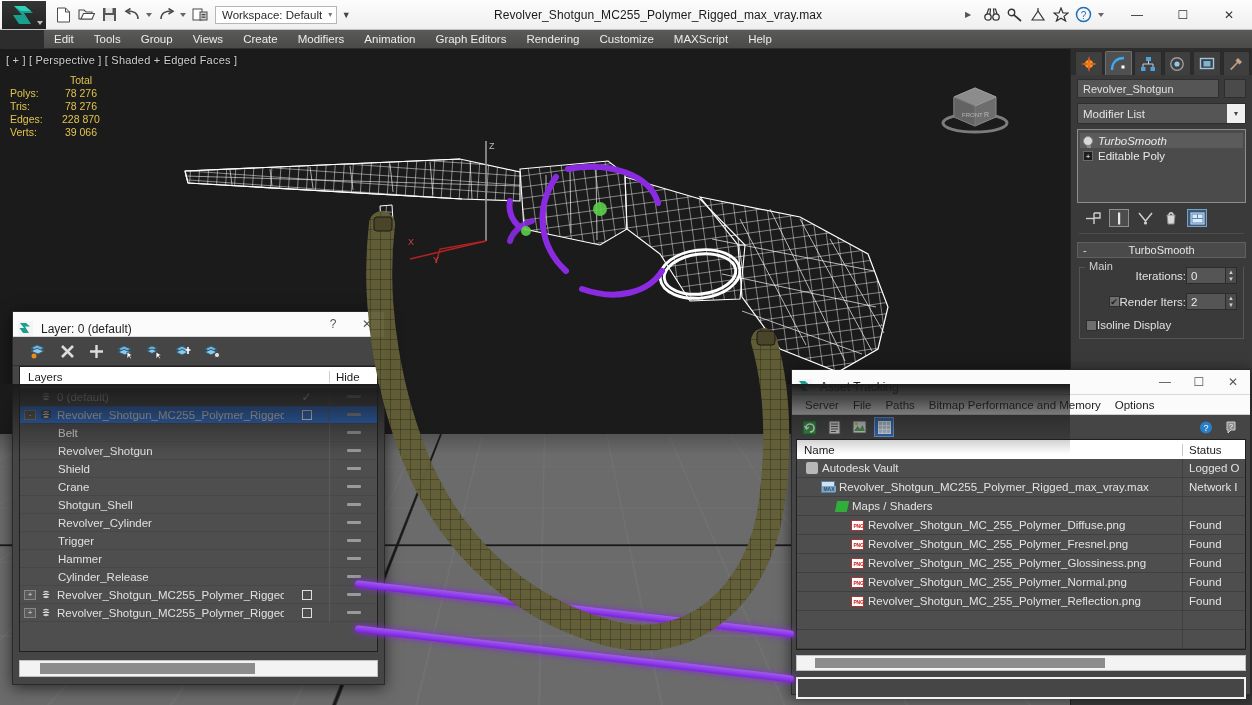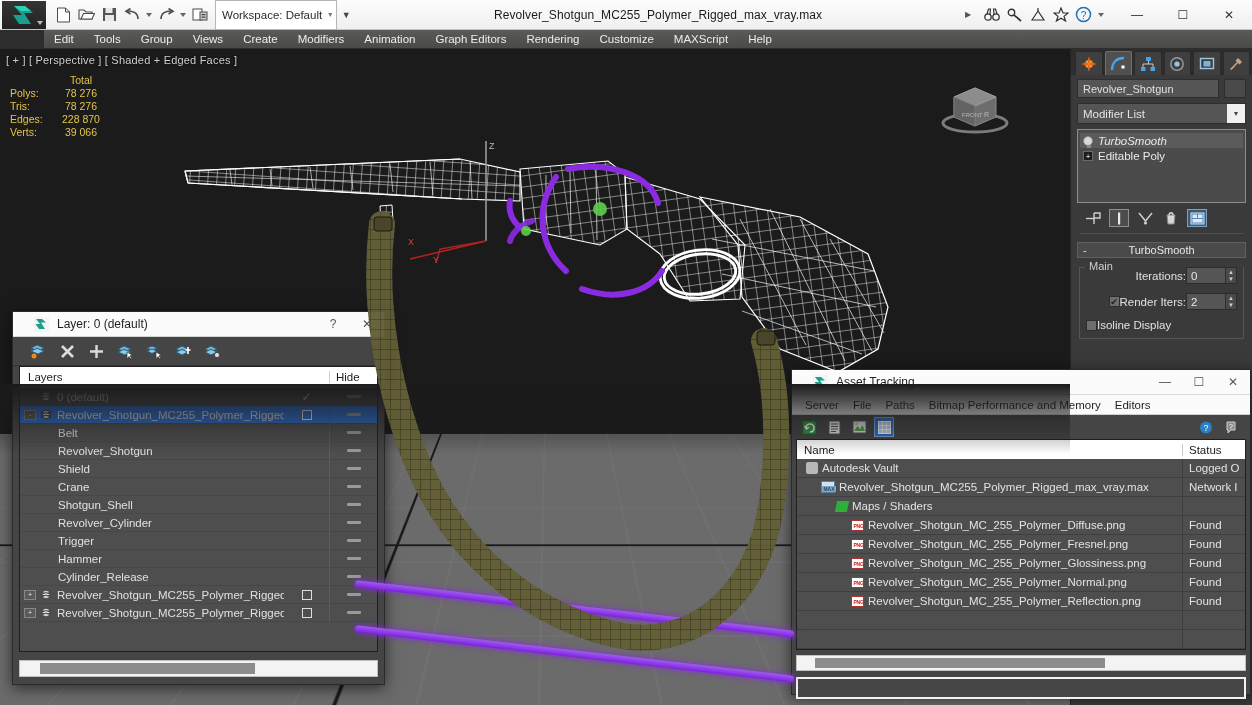--- a/index.html
+++ b/index.html
@@ -26,21 +26,21 @@
     display:flex; align-items:center; justify-content:center;
     position:relative;
   }
   .maxlogo svg { display:block; }
   .logo-caret { position:absolute; right:3px; bottom:4px; width:0;height:0;
     border-left:3px solid transparent;border-right:3px solid transparent;border-top:4px solid #bdbdbd; }
   .qat { display:flex; align-items:center; gap:1px; margin-left:6px; }
   .qbtn { width:22px; height:22px; display:flex;align-items:center;justify-content:center; border-radius:2px; }
   .qcaret { width:0;height:0;border-left:3px solid transparent;border-right:3px solid transparent;border-top:4px solid #666; margin:0 2px;}
   .wsbox {
-    margin-left:4px; height:30px; background:#fff; border:1px solid #b6b6b6;
+    margin-left:4px; height:18px; background:#fff; border:1px solid #b6b6b6;
     display:flex; align-items:center; padding:0 4px 0 6px; color:#2b2b2b; font-size:11.5px;
     min-width:122px;
   }
   .wsbox .ws-caret { margin-left:auto; color:#777; font-size:8px; padding-left:6px;}
   .ws-arrow { width:18px;height:21px; display:flex;align-items:center;justify-content:center;color:#444;font-size:9px;}
   .filename {
     flex:1; text-align:center; color:#1a1a1a; font-size:12px; letter-spacing:.1px;
     white-space:nowrap; overflow:hidden; padding:0 8px;
   }
   .fn-arrow { width:14px; color:#555; font-size:8px; display:flex;align-items:center;justify-content:center;}
@@ -169,21 +169,21 @@
     font-size:11.5px; display:flex;align-items:center; padding-left:4px; }
   .spin-arrows { width:11px;height:17px; background:#4a4a4a; border:1px solid #2c2c2c; border-left:none;
     display:flex;flex-direction:column; align-items:center; justify-content:space-around; color:#cfcfcf; font-size:6px;}
   .cb { width:11px;height:11px; background:#6e6e6e; border:1px solid #2d2d2d; display:flex;align-items:center;justify-content:center;
     color:#222; font-size:9px;}
   .frow.left { justify-content:flex-start; }
 
   
   .dlg { position:absolute; background:#454545; border:1px solid #2a2a2a; box-shadow:0 3px 14px rgba(0,0,0,.6); }
   .dlg-title {
-    height:25px; background:#fbfbfb; display:flex; align-items:center; padding-left:21px;
+    height:25px; background:#fbfbfb; display:flex; align-items:flex-end; padding-left:5px;
     color:#1f1f1f; font-size:12px; border-bottom:1px solid #d8d8d8;
   }
   .dlg-title .dt-text { margin-left:8px; }
   .dlg-ctrls { margin-left:auto; display:flex; height:25px; }
   .dlg-ctrl { width:34px;height:25px; display:flex;align-items:center;justify-content:center; color:#555; font-size:12px;}
   .dlg-icon { width:15px;height:15px; }
 
   
   #layer-dialog { left:12px; top:311px; width:373px; height:374px; }
   .layer-toolbar { height:29px; background:#454545; display:flex; align-items:center; gap:11px; padding-left:16px;
@@ -931,21 +931,21 @@
         <span class="dlg-ctrl">☐</span>
         <span class="dlg-ctrl close">✕</span>
       </span>
     </div>
 
     <div class="at-menu">
       <span>Server</span>
       <span>File</span>
       <span>Paths</span>
       <span>Bitmap Performance and Memory</span>
-      <span>Editors</span>
+      <span>Options</span>
     </div>
 
     <div class="at-toolbar">
       <span class="atb">
         <svg width="15" height="15" viewBox="0 0 15 15">
             <rect x="1" y="1" width="13" height="13" fill="#2f9e44" stroke="#1e6b2e"></rect>
             <path d="M4 8 A4 4 0 1 1 8 12" fill="none" stroke="#fff" stroke-width="1.6"></path>
             <path d="M2.5 6 L4.5 9 L7 7" fill="none" stroke="#fff" stroke-width="1.4"></path>
           </svg>
       </span>

